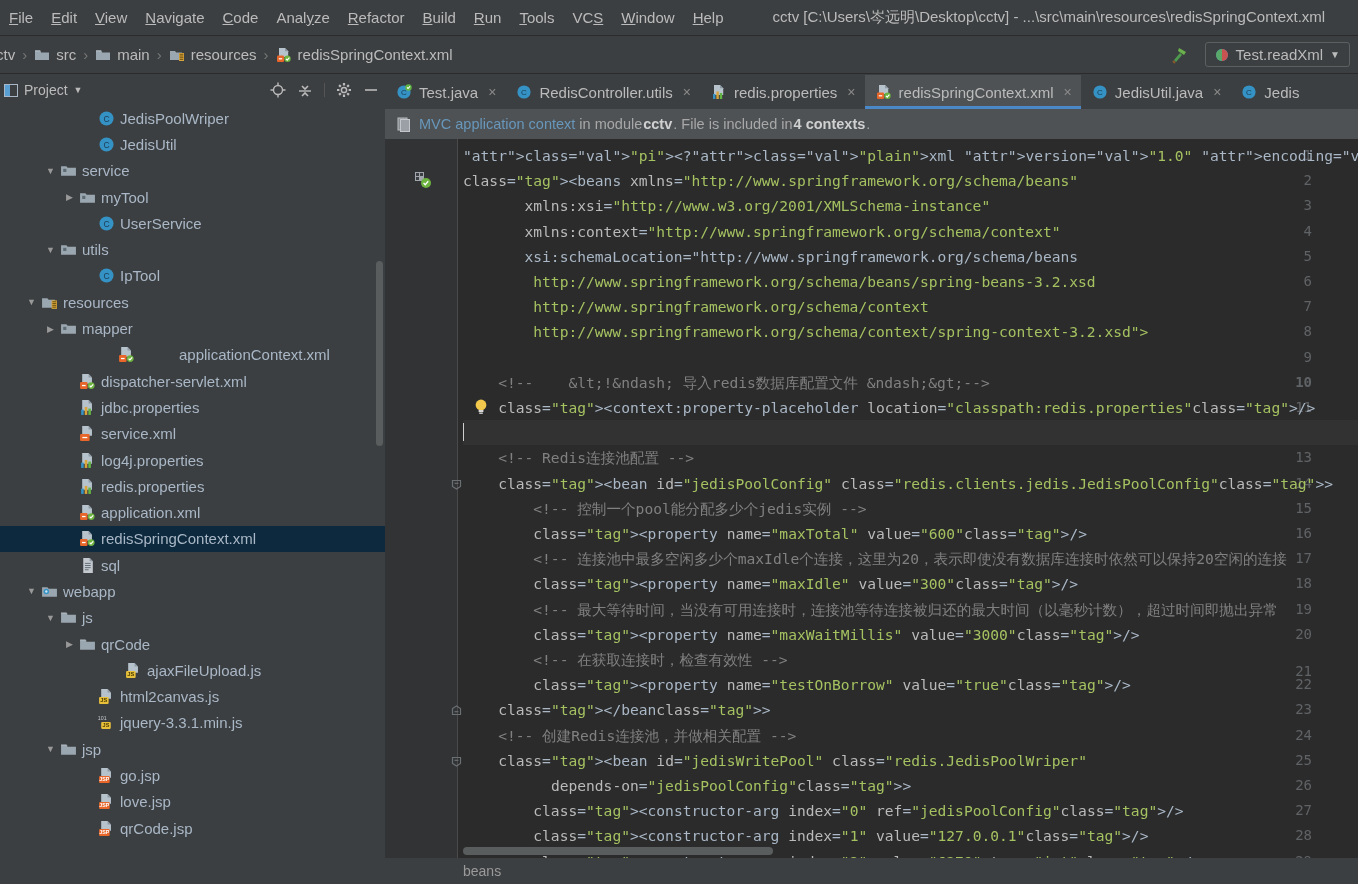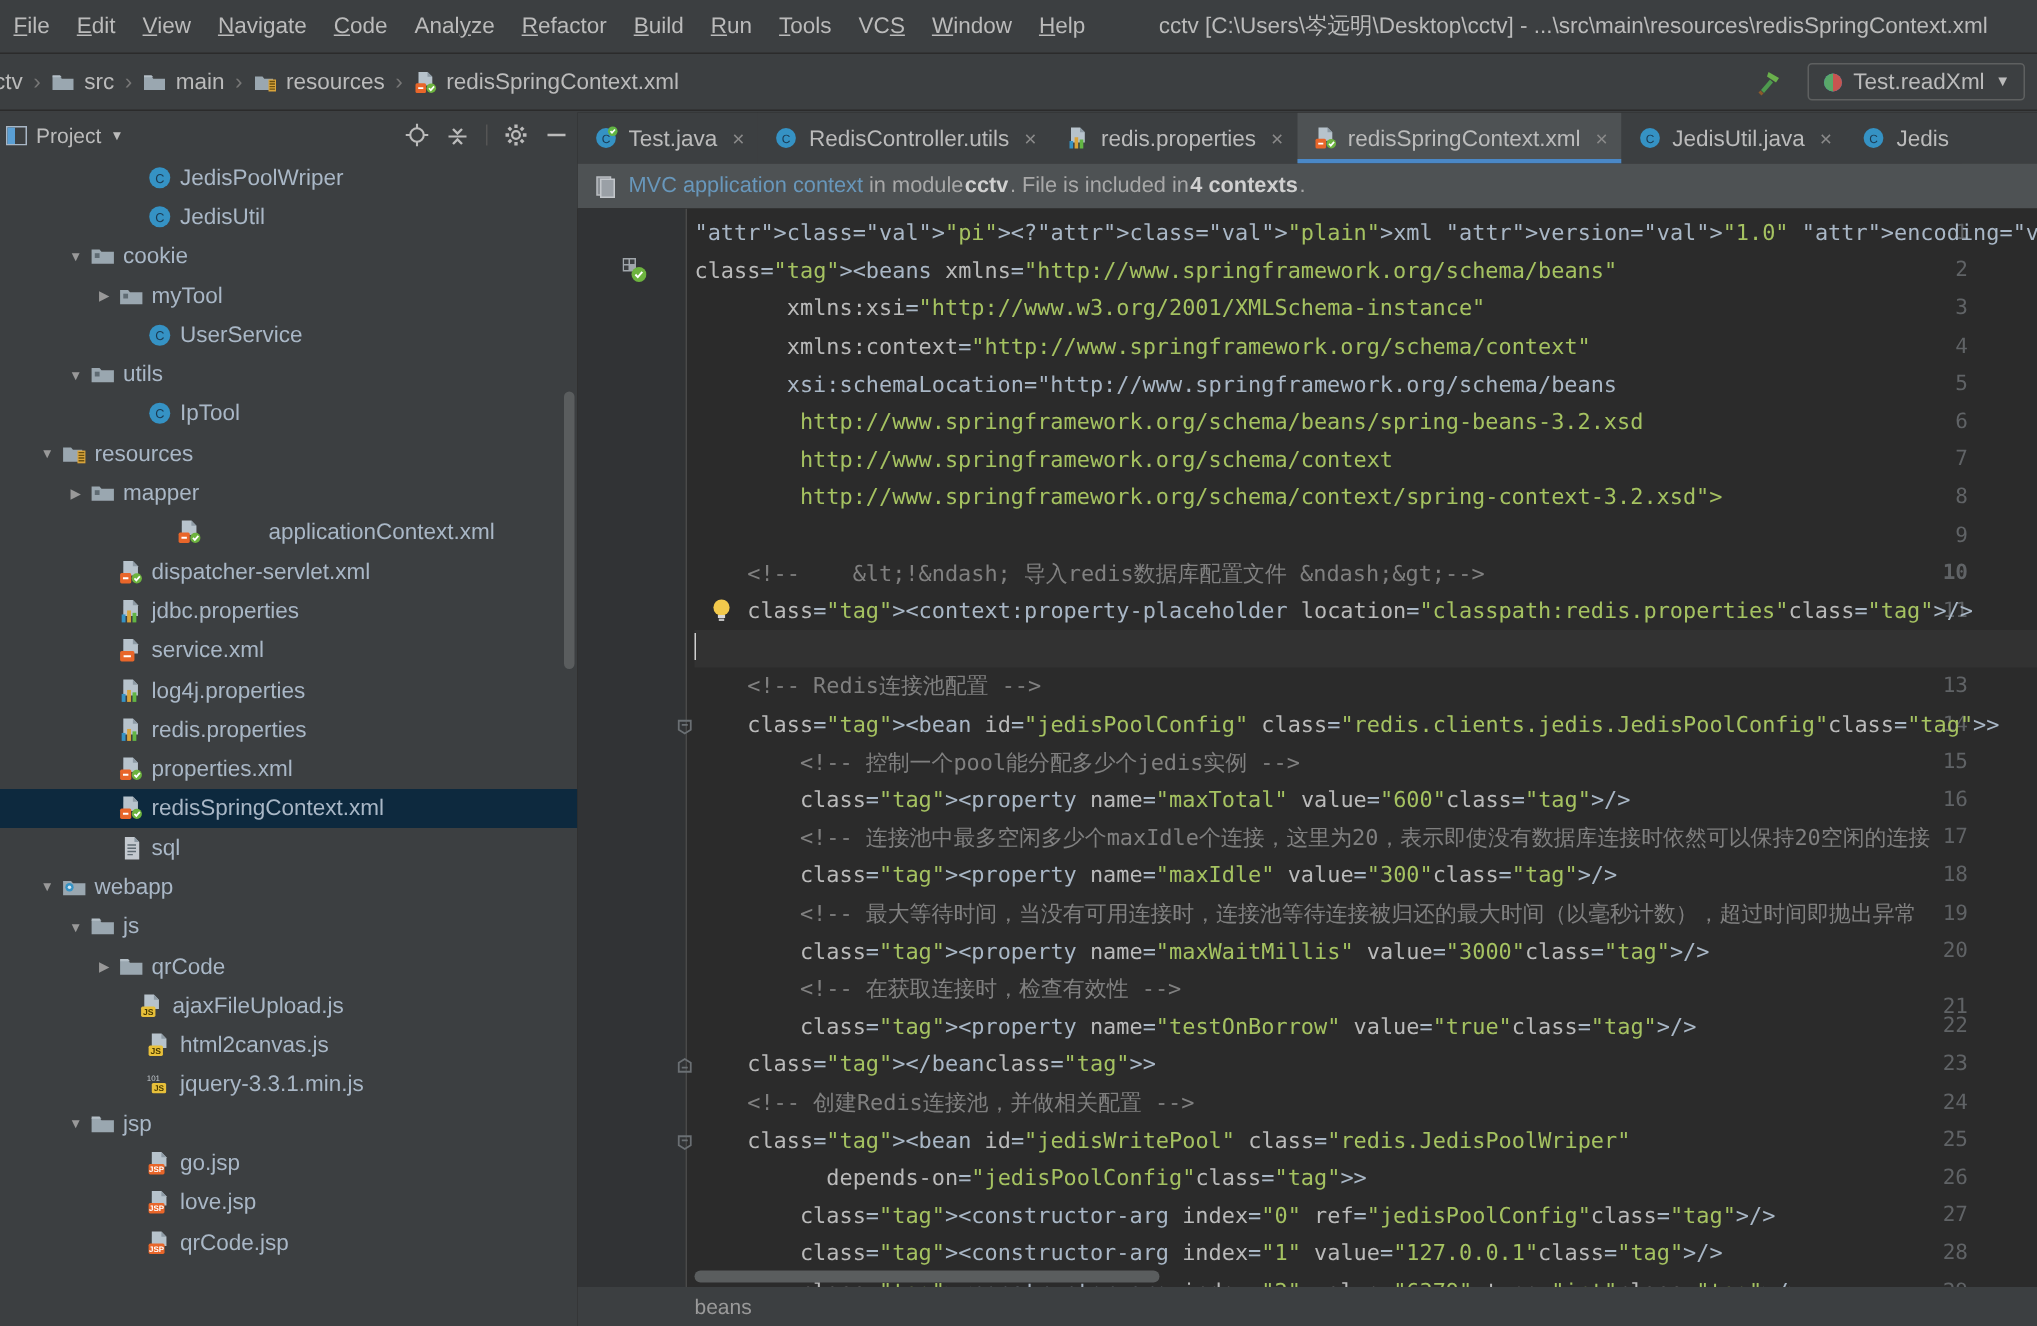--- a/index.html
+++ b/index.html
@@ -310,21 +310,21 @@
           <div class="node" style="padding-left: 43px;">
             <span class="arrow">▼</span>
             <span class="nico">
               <span class="ic" style="display: inline-flex; align-items: center;">
                 <svg width="17" height="17" viewBox="0 0 16 16">
                   <path d="M1 4h5l1.2 1.5H15V13H1z" fill="#9aa7b0"></path>
                   <rect x="3" y="6.4" width="3" height="3" fill="#5f6b73"></rect>
                 </svg>
               </span>
             </span>
-            <span>cookie</span>
+            <span>service</span>
           </div>
           <div class="node" style="padding-left: 62px;">
             <span class="arrow">▶</span>
             <span class="nico">
               <span class="ic" style="display: inline-flex; align-items: center;">
                 <svg width="17" height="17" viewBox="0 0 16 16">
                   <path d="M1 4h5l1.2 1.5H15V13H1z" fill="#9aa7b0"></path>
                   <rect x="3" y="6.4" width="3" height="3" fill="#5f6b73"></rect>
                 </svg>
               </span>
@@ -490,21 +490,21 @@
                 <svg width="17" height="17" viewBox="0 0 16 16">
                   <path d="M3 1h6l3.2 3.2V10H3z" fill="#b7c3cc"></path>
                   <path d="M9 1l3.2 3.2H9z" fill="#8d9aa4"></path>
                   <rect x="1" y="8.5" width="7" height="6.5" rx="1" fill="#e8662a"></rect>
                   <path d="M2.8 11.8h3.4" stroke="#fff" stroke-width="1.2"></path>
                   <circle cx="11.5" cy="11.8" r="3.2" fill="#6db33f"></circle>
                   <path d="M10 11.8l1.2 1.3 2.2-2.5" stroke="#fff" stroke-width="1.1" fill="none"></path>
                 </svg>
               </span>
             </span>
-            <span>properties.xml</span>
+            <span>application.xml</span>
           </div>
           <div class="node selected" style="padding-left: 62px;">
             <span class="arrow"></span>
             <span class="nico">
               <span class="ic" style="display: inline-flex; align-items: center;">
                 <svg width="17" height="17" viewBox="0 0 16 16">
                   <path d="M3 1h6l3.2 3.2V10H3z" fill="#b7c3cc"></path>
                   <path d="M9 1l3.2 3.2H9z" fill="#8d9aa4"></path>
                   <rect x="1" y="8.5" width="7" height="6.5" rx="1" fill="#e8662a"></rect>
                   <path d="M2.8 11.8h3.4" stroke="#fff" stroke-width="1.2"></path>
@@ -558,21 +558,21 @@
             <span class="nico">
               <span class="ic" style="display: inline-flex; align-items: center;">
                 <svg width="17" height="17" viewBox="0 0 16 16">
                   <path d="M1 4h5l1.2 1.5H15V13H1z" fill="#9aa7b0"></path>
                   <path d="M1 3.2h5l1.2 1.3H1z" fill="#b4bfc7"></path>
                 </svg>
               </span>
             </span>
             <span>qrCode</span>
           </div>
-          <div class="node" style="padding-left: 76px;">
+          <div class="node" style="padding-left: 108px;">
             <span class="arrow"></span>
             <span class="nico">
               <span class="ic" style="display: inline-flex; align-items: center;">
                 <svg width="17" height="17" viewBox="0 0 16 16">
                   <path d="M3 1h6l3.2 3.2V10H3z" fill="#b7c3cc"></path>
                   <path d="M9 1l3.2 3.2H9z" fill="#8d9aa4"></path>
                   <rect x="1" y="8.5" width="9" height="6.5" rx="1" fill="#e8c03a"></rect>
                   <text x="5.5" y="13.6" font-size="5.4" fill="#4a3b00" text-anchor="middle" font-family="sans-serif" font-weight="bold">JS</text>
                 </svg>
               </span>

